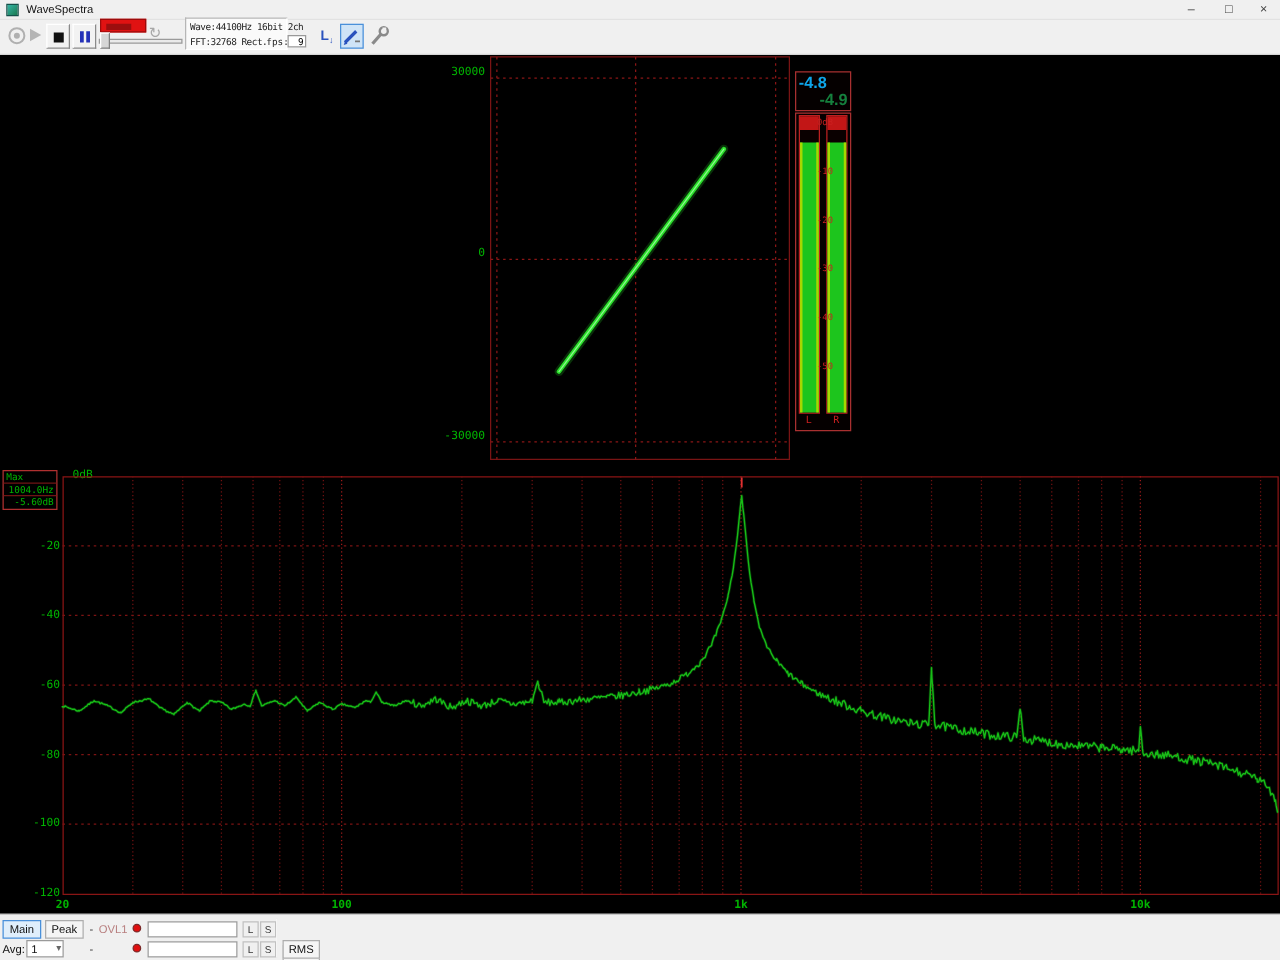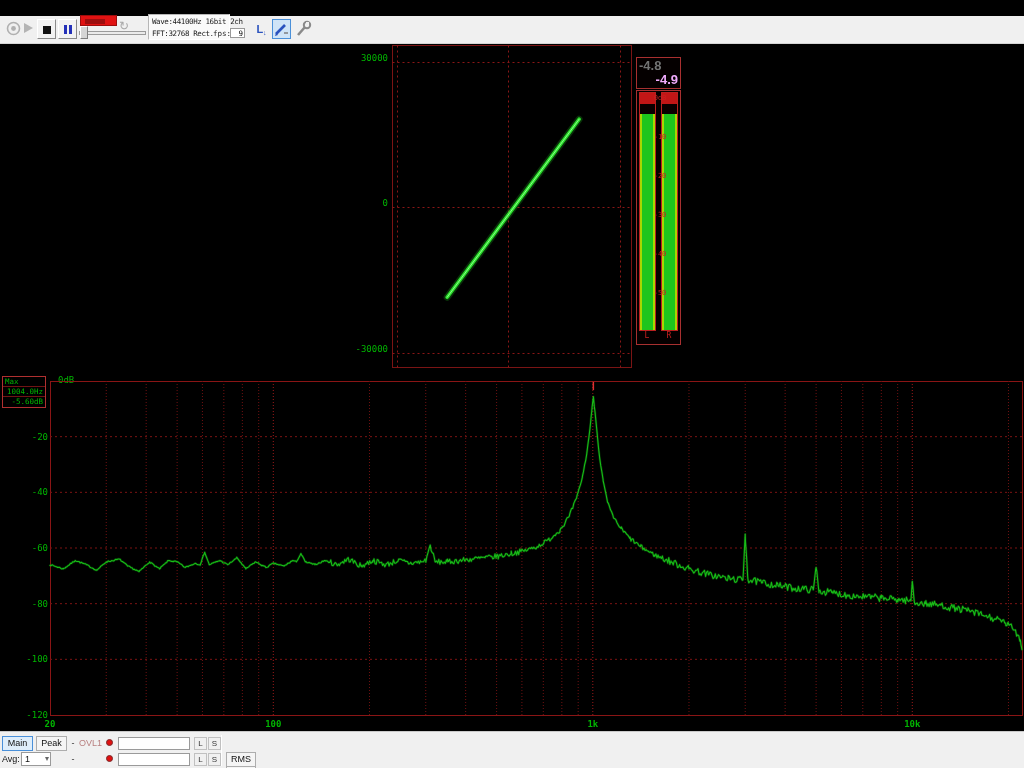--- a/index.html
+++ b/index.html
@@ -39,22 +39,22 @@
   
   #top-panel { position:absolute; left:0; top:44px; width:1024px; height:326px; background:#000; z-index:1; }
   #spectrum-panel { position:absolute; left:0; top:374px; width:931px; height:357px; background:#000; z-index:1; }
   #charts-overlay { position:absolute; left:0; top:0; width:1024px; height:768px; z-index:2; pointer-events:none; }
 
   .grn { color:#00b400; font-family:"DejaVu Sans Mono", monospace; font-size:9px; }
   .xy-label { position:absolute; width:34px; text-align:right; z-index:3; }
 
   
   #meter-readout { position:absolute; left:636px; top:13px; width:45px; height:32px; background:#050000; border:1px solid #a83030; z-index:3; }
-  #readout-left { position:absolute; left:2px; top:0px; font-size:13px; font-weight:bold; color:#737373; font-family:"Liberation Sans", sans-serif; }
-  #readout-right { position:absolute; right:2px; top:14px; font-size:13px; font-weight:bold; color:#f0abfc; font-family:"Liberation Sans", sans-serif; }
+  #readout-left { position:absolute; left:2px; top:0px; font-size:13px; font-weight:bold; color:#0ea5e9; font-family:"Liberation Sans", sans-serif; }
+  #readout-right { position:absolute; right:2px; top:14px; font-size:13px; font-weight:bold; color:#15803d; font-family:"Liberation Sans", sans-serif; }
   #meter-frame { position:absolute; left:636px; top:46px; width:45px; height:255px; border:1px solid #a83030; background:#050000; z-index:3; }
   .meter-bar { position:absolute; top:1px; width:17px; height:239px; border:1px solid #bb2020; background:#0a0000; }
   #meter-bar-left { left:2px; } #meter-bar-right { left:24px; }
   .red-zone { position:absolute; left:0; top:0; width:100%; height:11px; background:#c21616; }
   .green-fill { position:absolute; left:0; width:100%; background:#1dc51d; border-left:2px solid #a6d800; border-right:2px solid #a6d800; }
   .meter-scale-label { position:absolute; left:13px; width:20px; text-align:center; font-size:7px; color:#cc2020; font-family:"DejaVu Sans Mono", monospace; z-index:4; }
   .meter-ch-label { position:absolute; width:10px; text-align:center; font-size:8px; color:#cc2020; font-family:"DejaVu Sans Mono", monospace; z-index:4; }
 
   
   #max-readout { position:absolute; left:2px; top:2px; width:44px; height:32px; background:#000; border:1px solid #b03030; z-index:3; }
@@ -80,20 +80,27 @@
   #avg-select { position:absolute; left:21px; top:20px; width:30px; height:14px; background:#fff; border:1px solid #9a9a9a; }
   #avg-value { position:absolute; left:3px; top:1px; font-size:9px; }
   #avg-arrow { position:absolute; right:1px; top:1px; font-size:8px; color:#666; }
   #sb-sep { position:absolute; left:221px; top:3px; height:31px; width:1px; background:#d0d0d0; border-right:1px solid #fff; }
 </style>
 </head>
 <body>
 
 <div id="window">
 
+  <div id="title-bar">
+    <div id="app-icon"></div>
+    <span id="title-text">WaveSpectra</span>
+    <div class="win-btn" id="btn-min">–</div>
+    <div class="win-btn" id="btn-max">□</div>
+    <div class="win-btn" id="btn-close">×</div>
+  </div>
 
   <div id="toolbar">
     <svg id="record-icon" viewBox="0 0 17 17">
       <circle cx="8.5" cy="8.5" r="6" fill="none" stroke="#b0b0b0" stroke-width="1.6"></circle>
       <circle cx="8.5" cy="8.5" r="2.4" fill="#b0b0b0"></circle>
     </svg>
     <div id="play-icon"></div>
     <div class="tb-raised" id="stop-button">
       <div id="stop-glyph"></div>
     </div>

